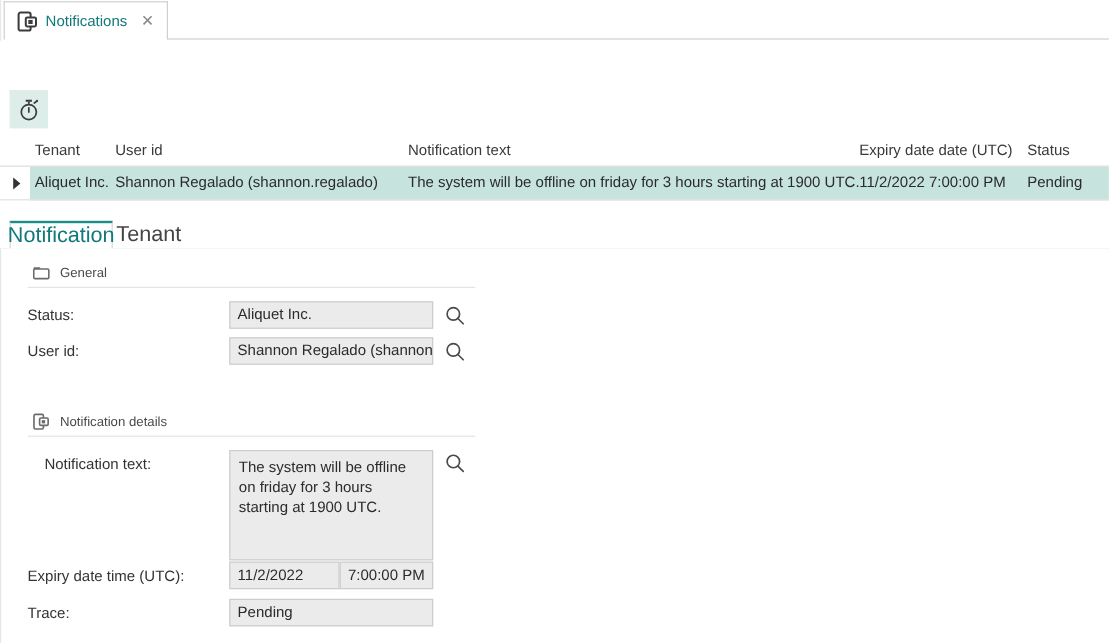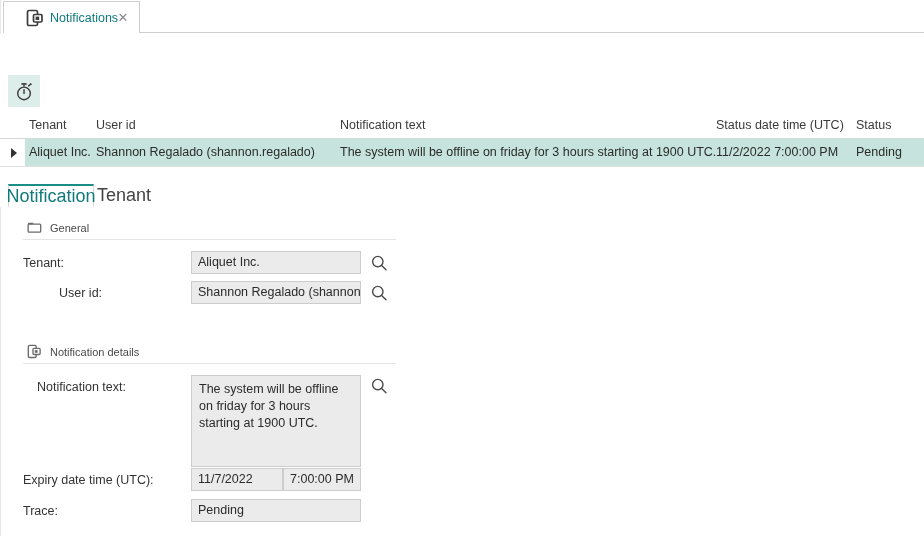--- a/index.html
+++ b/index.html
@@ -33,21 +33,21 @@
   .doc-tab {
     position: absolute;
     left: 3px; top: 1px;
     width: 137px; height: 32px;
     background: #ffffff;
     border: 1px solid #cfcfcf;
     border-bottom: none;
     box-sizing: border-box;
     display: flex;
     align-items: center;
-    padding-left: 22px;
+    padding-left: 10px;
   }
   .doc-tab-icon {
     width: 18px; height: 18px;
     margin-right: 6px;
     flex: 0 0 auto;
     display: block;
   }
   .doc-tab-label {
     color: #11797b;
     font-size: 12.5px;
@@ -276,21 +276,21 @@
     </span>
   </div>
 </div>
 
 <div class="grid">
 
   <div class="grid-header">
     <div class="th c-tenant">Tenant</div>
     <div class="th c-userid">User id</div>
     <div class="th c-notif">Notification text</div>
-    <div class="th c-expiry">Status date time (UTC)</div>
+    <div class="th c-expiry">Expiry date date (UTC)</div>
     <div class="th c-status">Status</div>
   </div>
 
   <div class="grid-row">
     <div class="grid-row-sel-bg"></div>
     <div class="row-indicator"></div>
     <div class="td c-tenant">Aliquet Inc.</div>
     <div class="td c-userid">Shannon Regalado (shannon.regalado)</div>
     <div class="td c-notif">The system will be offline on friday for 3 hours starting at 1900 UTC.</div>
     <div class="td c-expiry">11/2/2022 7:00:00 PM</div>
@@ -315,30 +315,30 @@
     <span class="s-icon">
       <svg viewBox="0 0 16 16" width="15" height="15" aria-hidden="true">
         <path d="M1.2 4.4 H6.0 L7.2 2.9 H1.2 Z" fill="#6b6b6b"></path>
         <rect x="1.2" y="4.4" width="13.4" height="8.6" rx="1" ry="1" fill="none" stroke="#6b6b6b" stroke-width="1.4"></rect>
       </svg>
     </span>
     <span class="s-label">General</span>
   </div>
   <div class="section-rule" style="top:32px;"></div>
 
-  <div class="field-label" style="left:22px; top:49px;">Tenant:</div>
+  <div class="field-label" style="left:22px; top:49px;">Status:</div>
   <div class="field-box" style="left:190px; top:44px; width:170px; height:23px;">Aliquet Inc.</div>
   <div class="lookup-btn" style="left:368px; top:46px;">
     <svg viewBox="0 0 20 20" width="20" height="20" aria-hidden="true">
       <circle cx="8.8" cy="8.6" r="5.2" fill="none" stroke="#4a4a4a" stroke-width="1.4"></circle>
       <line x1="12.6" y1="12.4" x2="17" y2="16.8" stroke="#4a4a4a" stroke-width="1.4" stroke-linecap="round"></line>
     </svg>
   </div>
 
-  <div class="field-label" style="left:22px; top:79px;margin-left:36px;">User id:</div>
+  <div class="field-label" style="left:22px; top:79px;">User id:</div>
   <div class="field-box" style="left:190px; top:74px; width:170px; height:23px;">Shannon Regalado (shannon.</div>
   <div class="lookup-btn" style="left:368px; top:76px;">
     <svg viewBox="0 0 20 20" width="20" height="20" aria-hidden="true">
       <circle cx="8.8" cy="8.6" r="5.2" fill="none" stroke="#4a4a4a" stroke-width="1.4"></circle>
       <line x1="12.6" y1="12.4" x2="17" y2="16.8" stroke="#4a4a4a" stroke-width="1.4" stroke-linecap="round"></line>
     </svg>
   </div>
 
   <div class="section-head" style="top:137px;">
     <span class="s-icon">
@@ -355,19 +355,19 @@
   <div class="field-label" style="left:36px; top:173px;">Notification text:</div>
   <div class="field-box multiline" style="left:190px; top:168px; width:170px; height:92px;">The system will be offline on friday for 3 hours starting at 1900 UTC.</div>
   <div class="lookup-btn" style="left:368px; top:169px;">
     <svg viewBox="0 0 20 20" width="20" height="20" aria-hidden="true">
       <circle cx="8.8" cy="8.6" r="5.2" fill="none" stroke="#4a4a4a" stroke-width="1.4"></circle>
       <line x1="12.6" y1="12.4" x2="17" y2="16.8" stroke="#4a4a4a" stroke-width="1.4" stroke-linecap="round"></line>
     </svg>
   </div>
 
   <div class="field-label" style="left:22px; top:266px;">Expiry date time (UTC):</div>
-  <div class="field-box" style="left:190px; top:261px; width:92px; height:23px;">11/7/2022</div>
+  <div class="field-box" style="left:190px; top:261px; width:92px; height:23px;">11/2/2022</div>
   <div class="field-box" style="left:282px; top:261px; width:78px; height:23px;">7:00:00 PM</div>
 
   <div class="field-label" style="left:22px; top:297px;">Trace:</div>
   <div class="field-box" style="left:190px; top:292px; width:170px; height:23px;">Pending</div>
 
 </div>
 
 </body></html>

